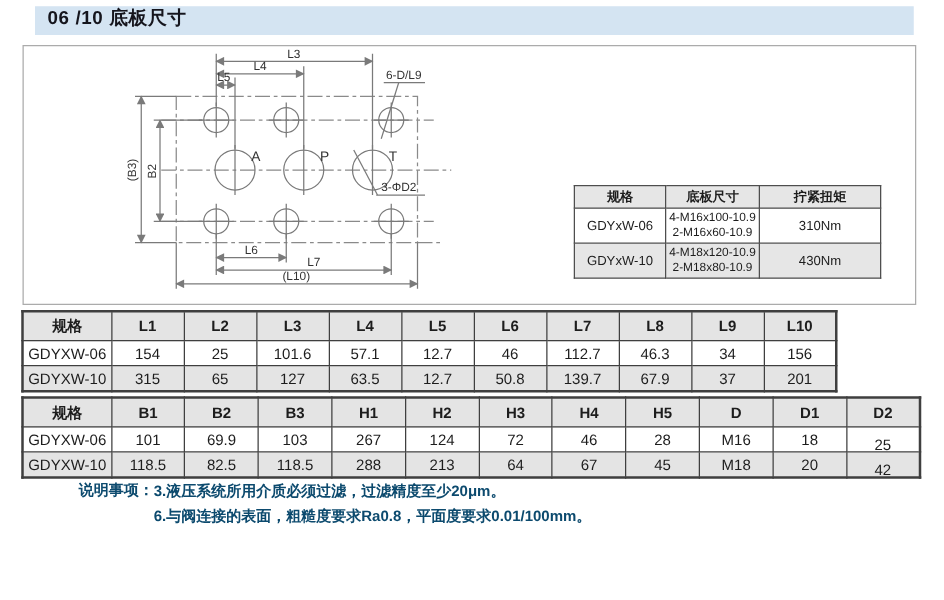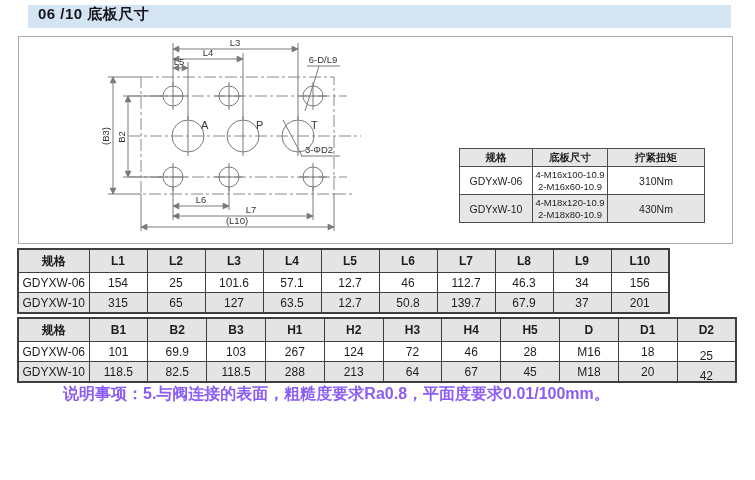--- a/index.html
+++ b/index.html
@@ -39,21 +39,21 @@
 
   .dim-table { position:absolute; border:2px solid #3f3f3f; background:#fff; }
   .dim-table th,.dim-table td { border:1px solid #3f3f3f; text-align:center; padding:0; font-size:12px; }
   .dim-table th { height:22px; background:#e4e4e4; font-weight:bold; }
   .dim-table td { height:19px; }
   .dim-table tr.alt td { background:#e4e4e4; }
   .t1 { left:17px; top:248px; width:653px; }
   .t2 { left:17px; top:317px; width:720px; }
   td.d2-cell span { position:relative; top:4px; display:inline-block; }
 
-  .notes { position:absolute; left:63px; top:384px; display:flex; font-size:16px; font-weight:bold; color:#8b5cf6; }
+  .notes { position:absolute; left:63px; top:384px; display:flex; font-size:12px; font-weight:bold; color:#0c4a6e; }
   .notes .label { white-space:nowrap; }
   .notes ul { list-style:none; margin:0; padding:0; }
   .notes li { line-height:19.5px; white-space:nowrap; }
 </style>
 </head>
 <body>
 
 <div class="title-bar">
   <span class="title-text">06 /10 底板尺寸</span>
 </div>
@@ -304,15 +304,16 @@
     <td>M18</td>
     <td>20</td>
     <td class="d2-cell"><span>42</span></td>
   </tr>
 </tbody>
   </table>
 
 <div class="notes">
   <span class="label">说明事项：</span>
   <ul>
-    <li>5.与阀连接的表面，粗糙度要求Ra0.8，平面度要求0.01/100mm。</li>
+    <li>3.液压系统所用介质必须过滤，过滤精度至少20μm。</li>
+    <li>6.与阀连接的表面，粗糙度要求Ra0.8，平面度要求0.01/100mm。</li>
   </ul>
 </div>
 
 </body></html>

